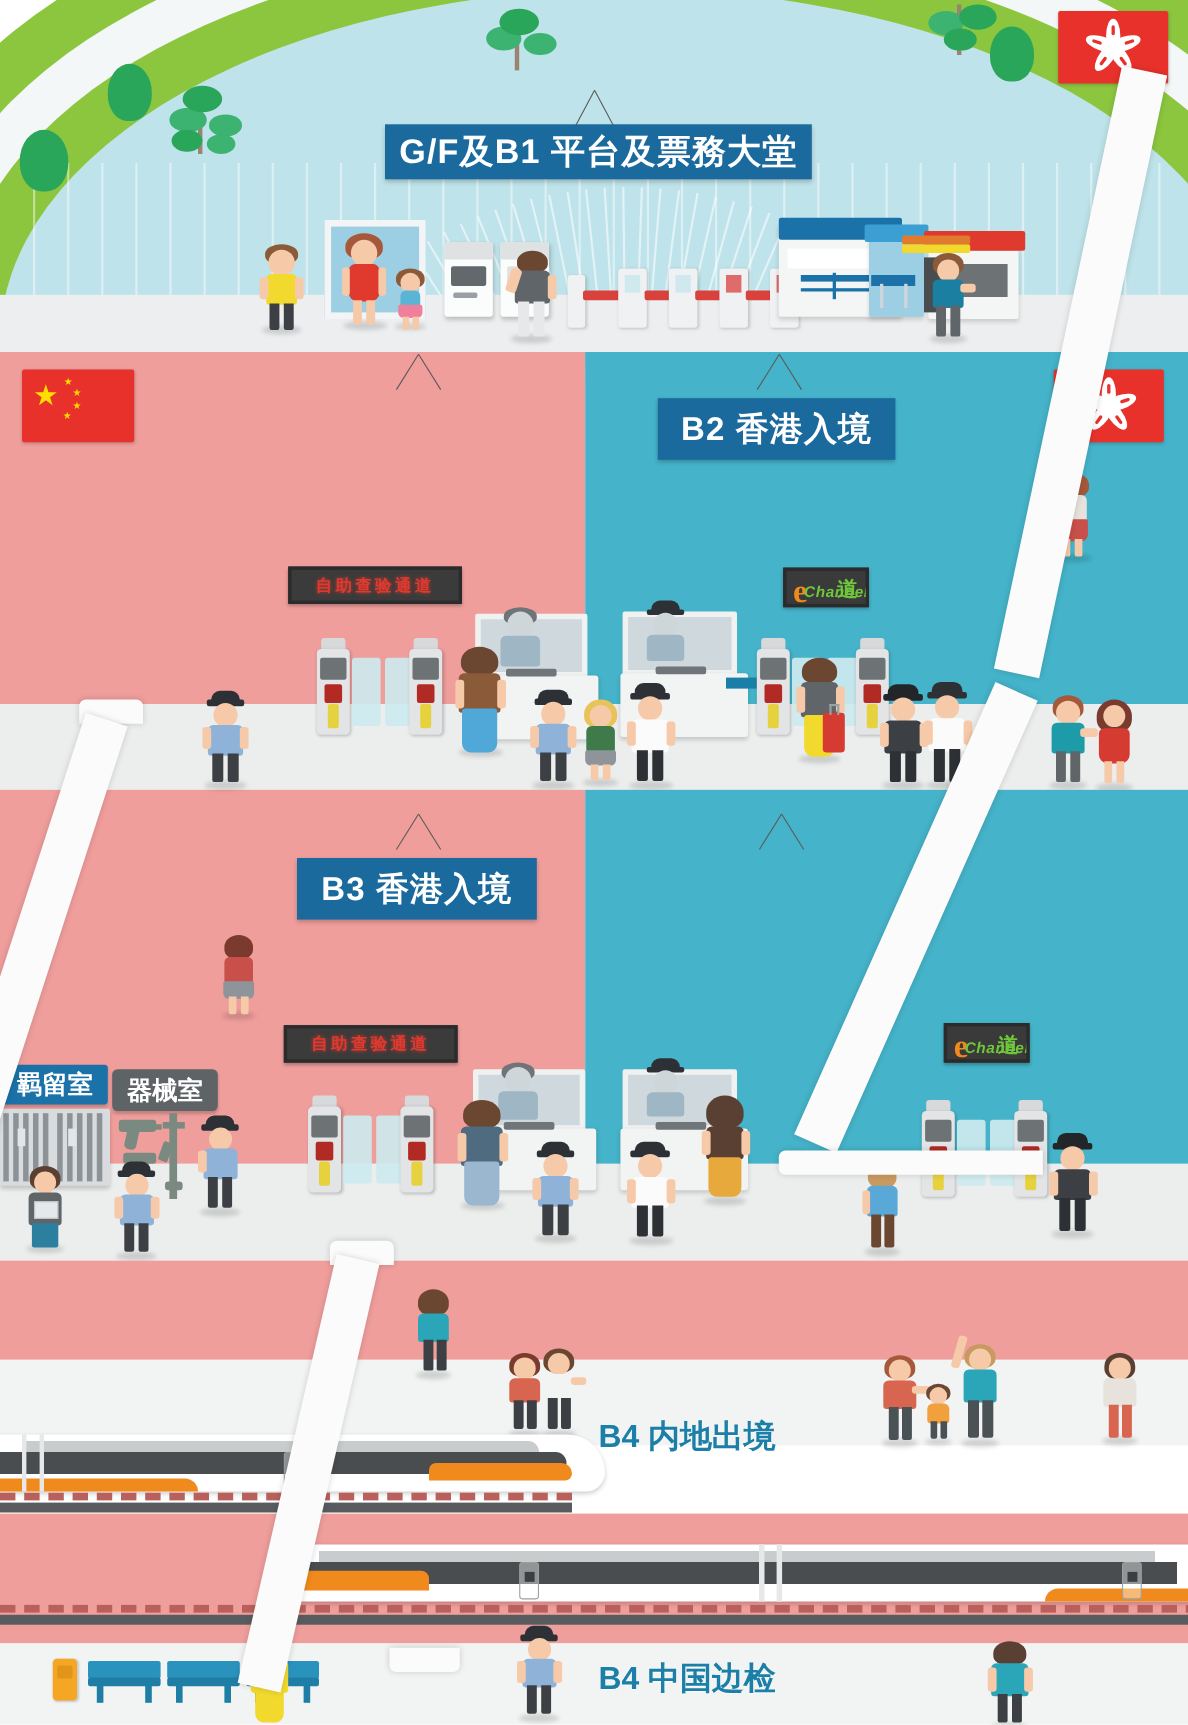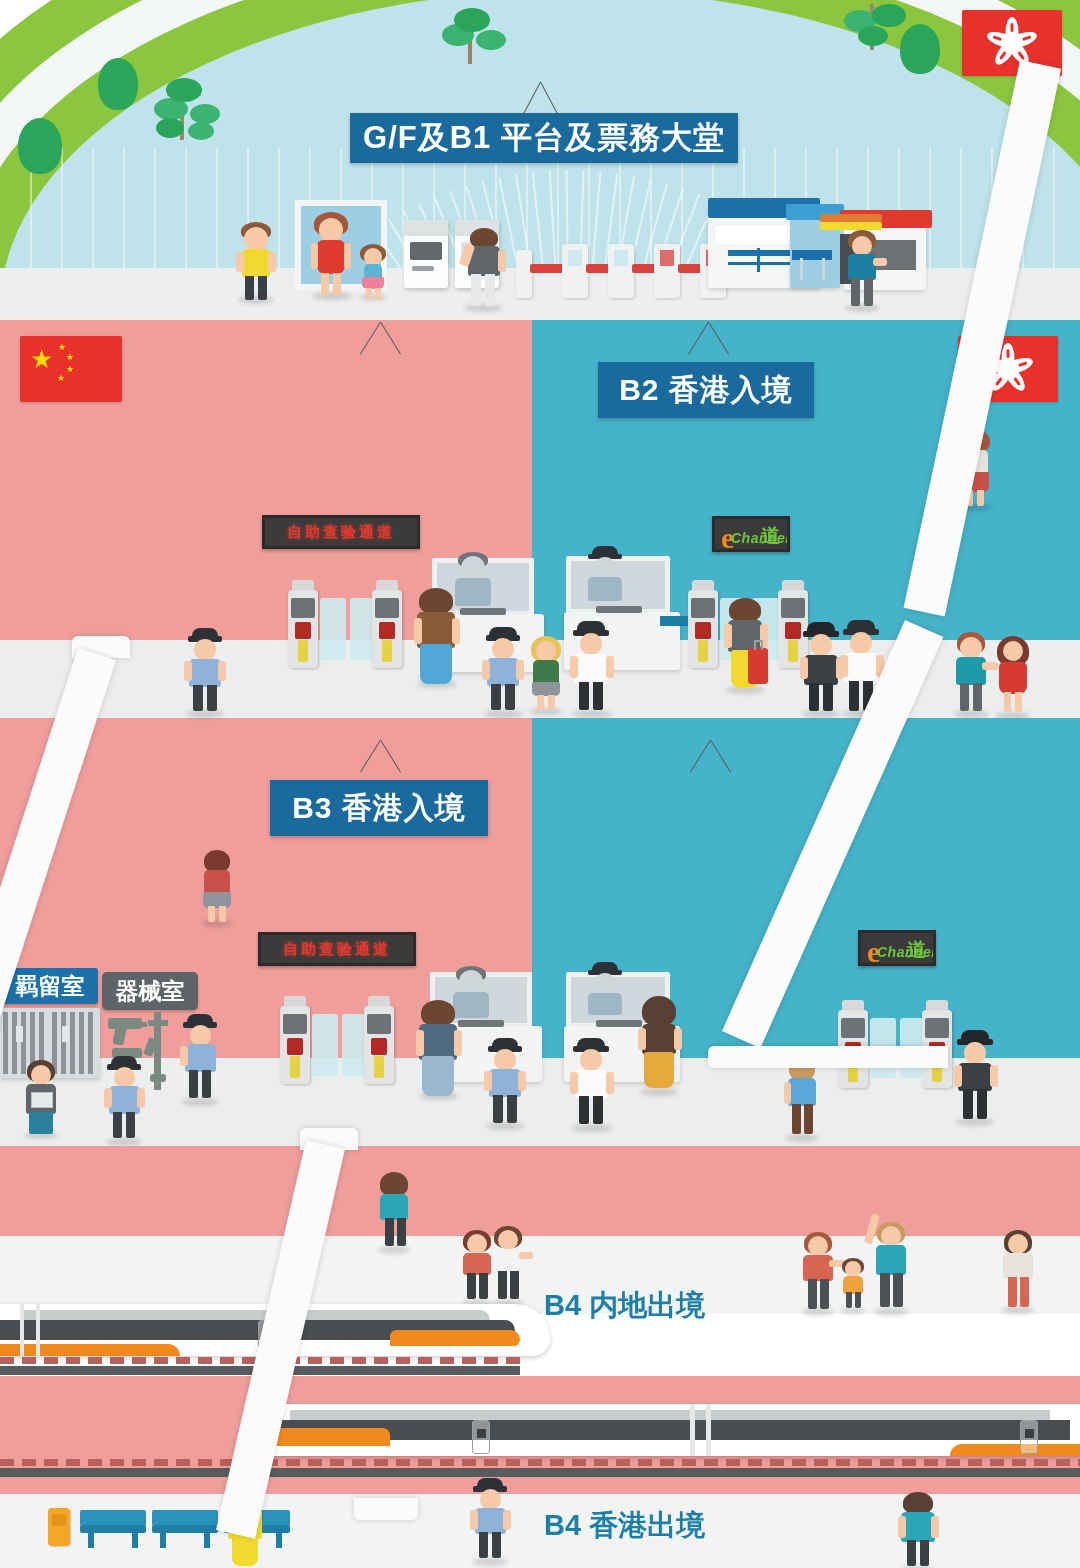--- a/index.html
+++ b/index.html
@@ -922,21 +922,21 @@
       <div class="tie" style="left: 440px; top: 1px;"></div>
       <div class="tie" style="left: 462px; top: 1px;"></div>
       <div class="tie" style="left: 484px; top: 1px;"></div>
       <div class="tie" style="left: 506px; top: 1px;"></div>
     </div>
   <div class="rail" style="left:0; top:1366px; width:520px; height:9px;"></div>
 
   <div class="layer floor-red" style="left:0; top:1376px; width:1080px; height:118px;"></div>
   <div class="layer deck" style="left:0; top:1494px; width:1080px; height:74px;"></div>
 
-  <div class="platform-label" style="left:544px; top:1506px; font-size:29px;">B4 香港出境</div>
+  <div class="platform-label" style="left:544px; top:1506px; font-size:29px;">B4 中国边检</div>
 
   <div class="train" style="left:250px; top:1396px; width:840px; height:72px;">
     <div class="t-body" style="left:0; top:8px; width:840px; height:52px; border-radius:40px 0 0 26px;"></div>
     <div class="t-gray" style="left:40px; top:14px; width:760px; height:10px;"></div>
     <div class="t-win" style="left:60px; top:24px; width:760px; height:20px;"></div>
     <div class="t-win" style="left:14px; top:24px; width:70px; height:20px; border-radius:16px 0 0 16px;"></div>
     <div class="t-orng" style="left:0px; top:32px; width:140px; height:18px; border-radius:30px 20px 0 20px;"></div>
     <div class="t-orng" style="left:700px; top:48px; width:140px; height:12px; border-radius:30px 0 0 0;"></div>
     <div class="layer" style="left:440px; top:8px; width:5px; height:52px; background:#e6e8ea;"></div>
     <div class="layer" style="left:456px; top:8px; width:5px; height:52px; background:#e6e8ea;"></div>

